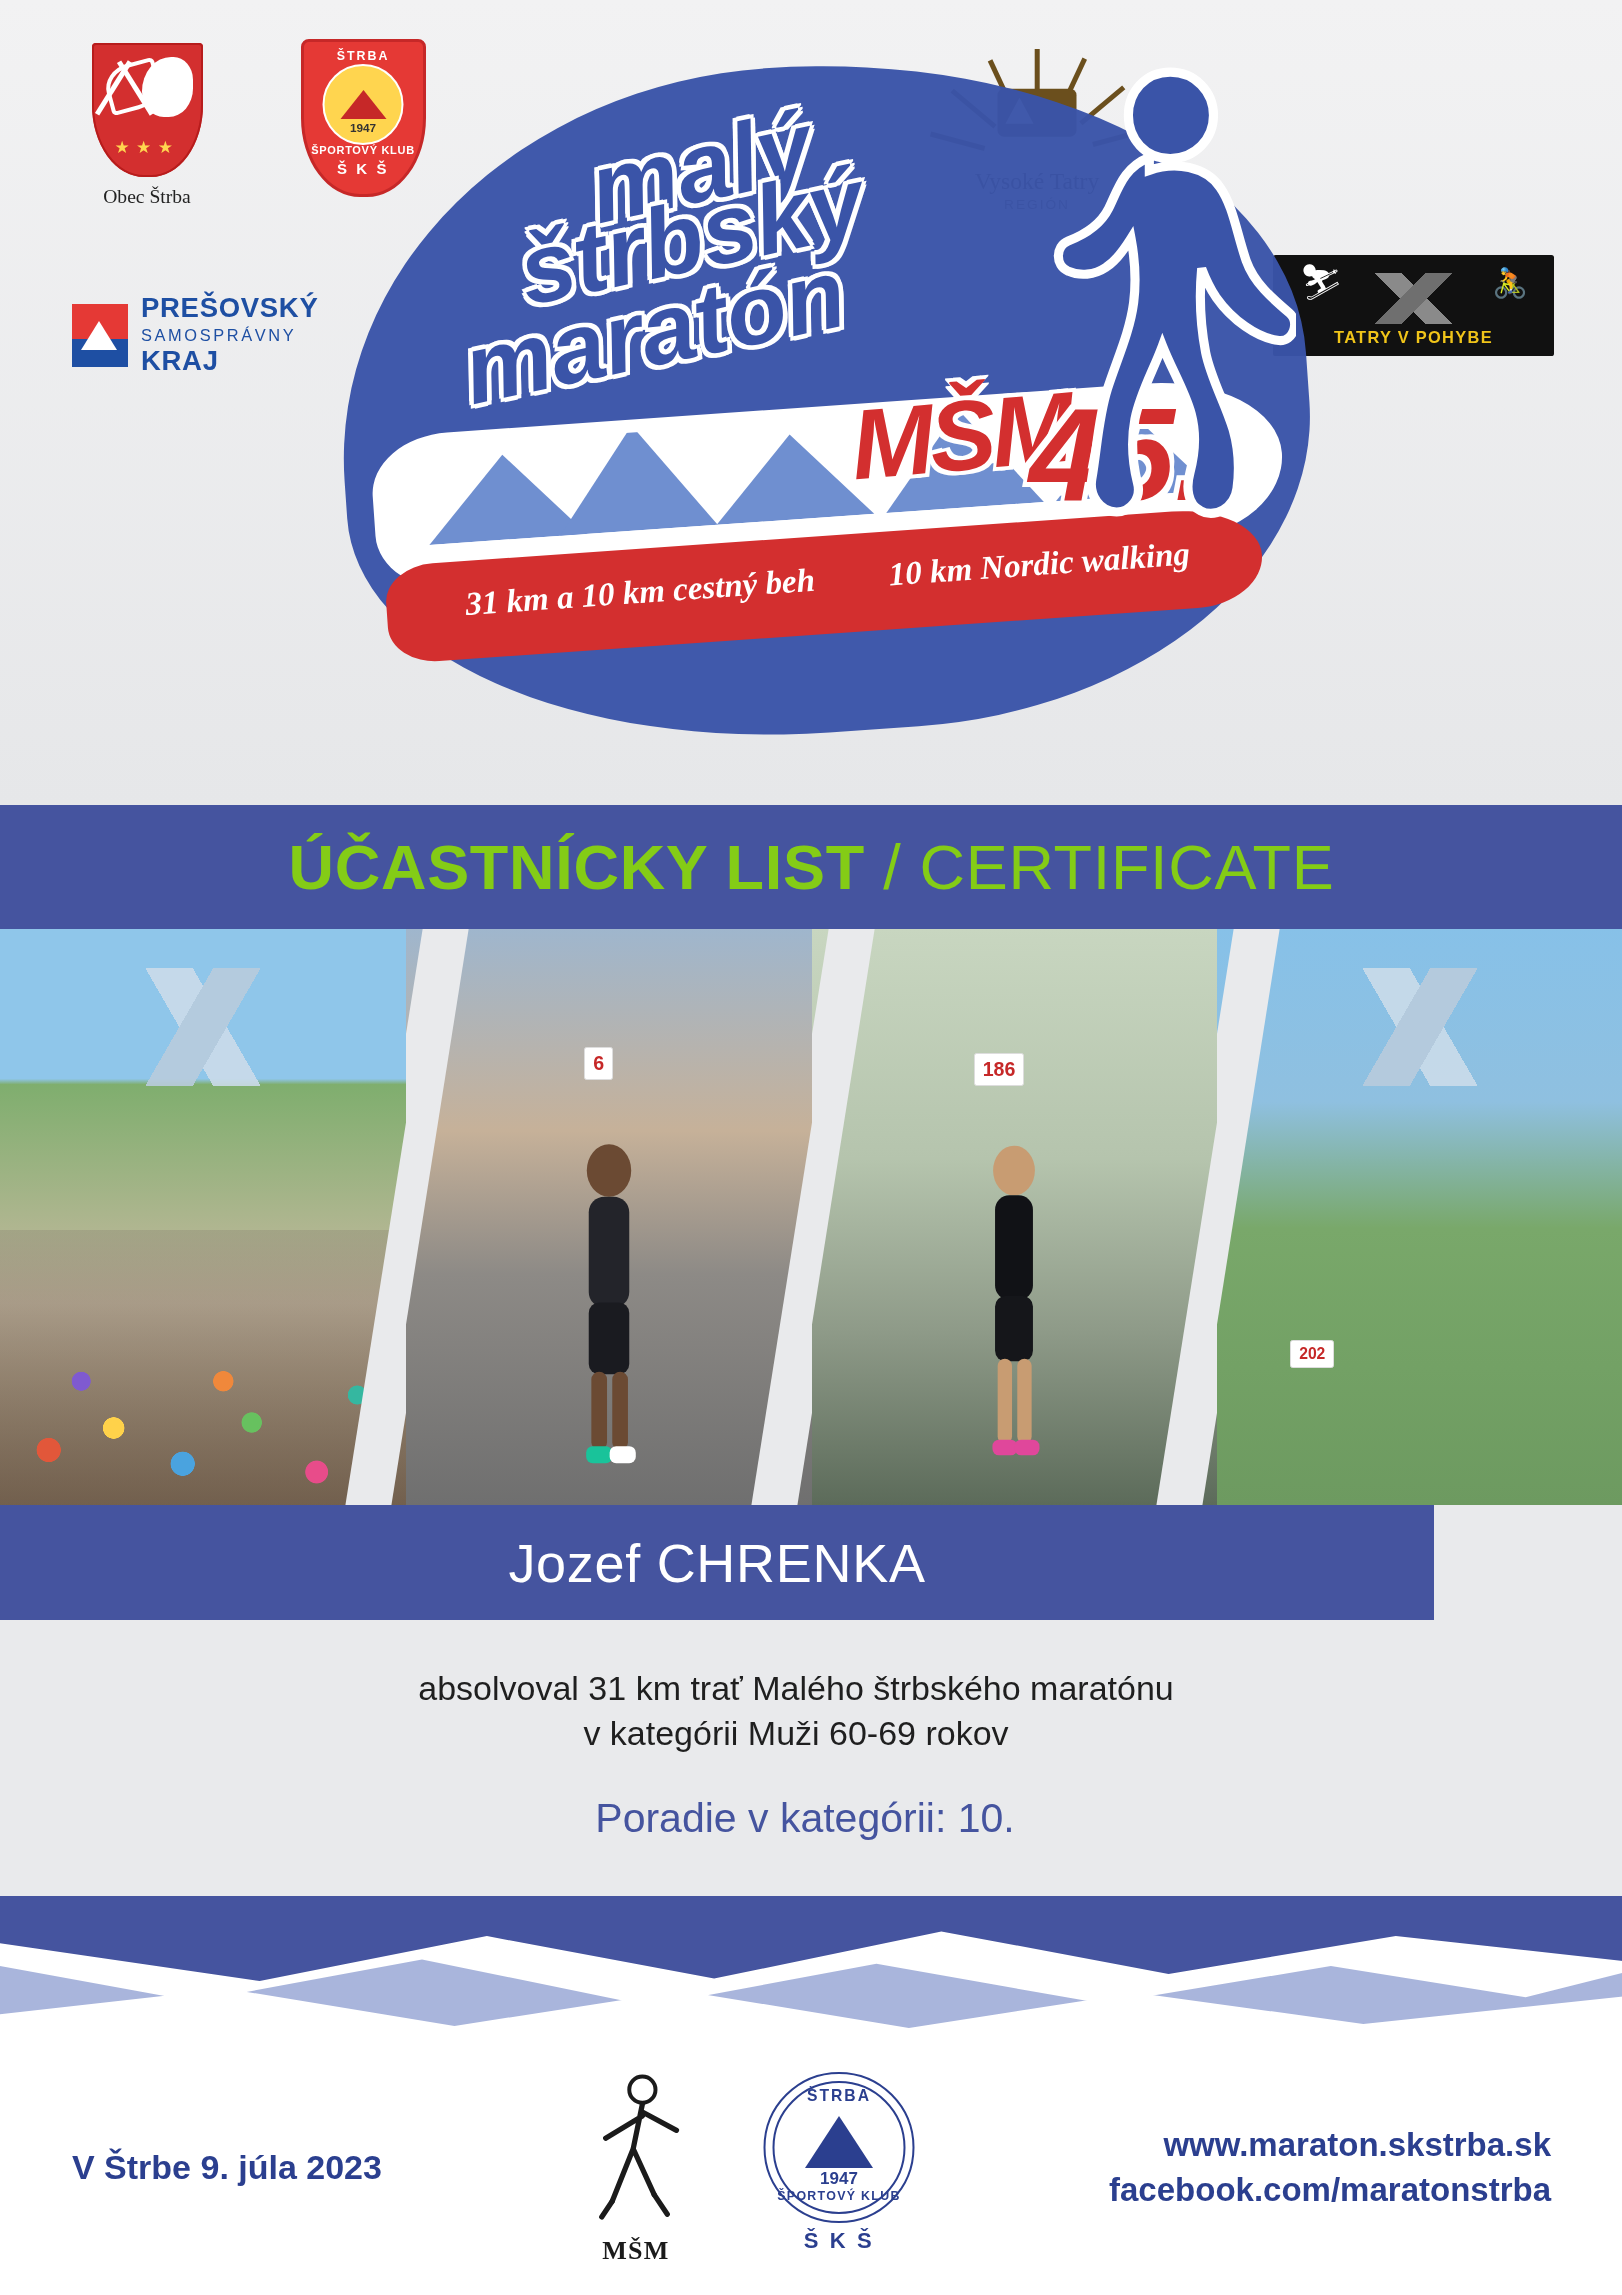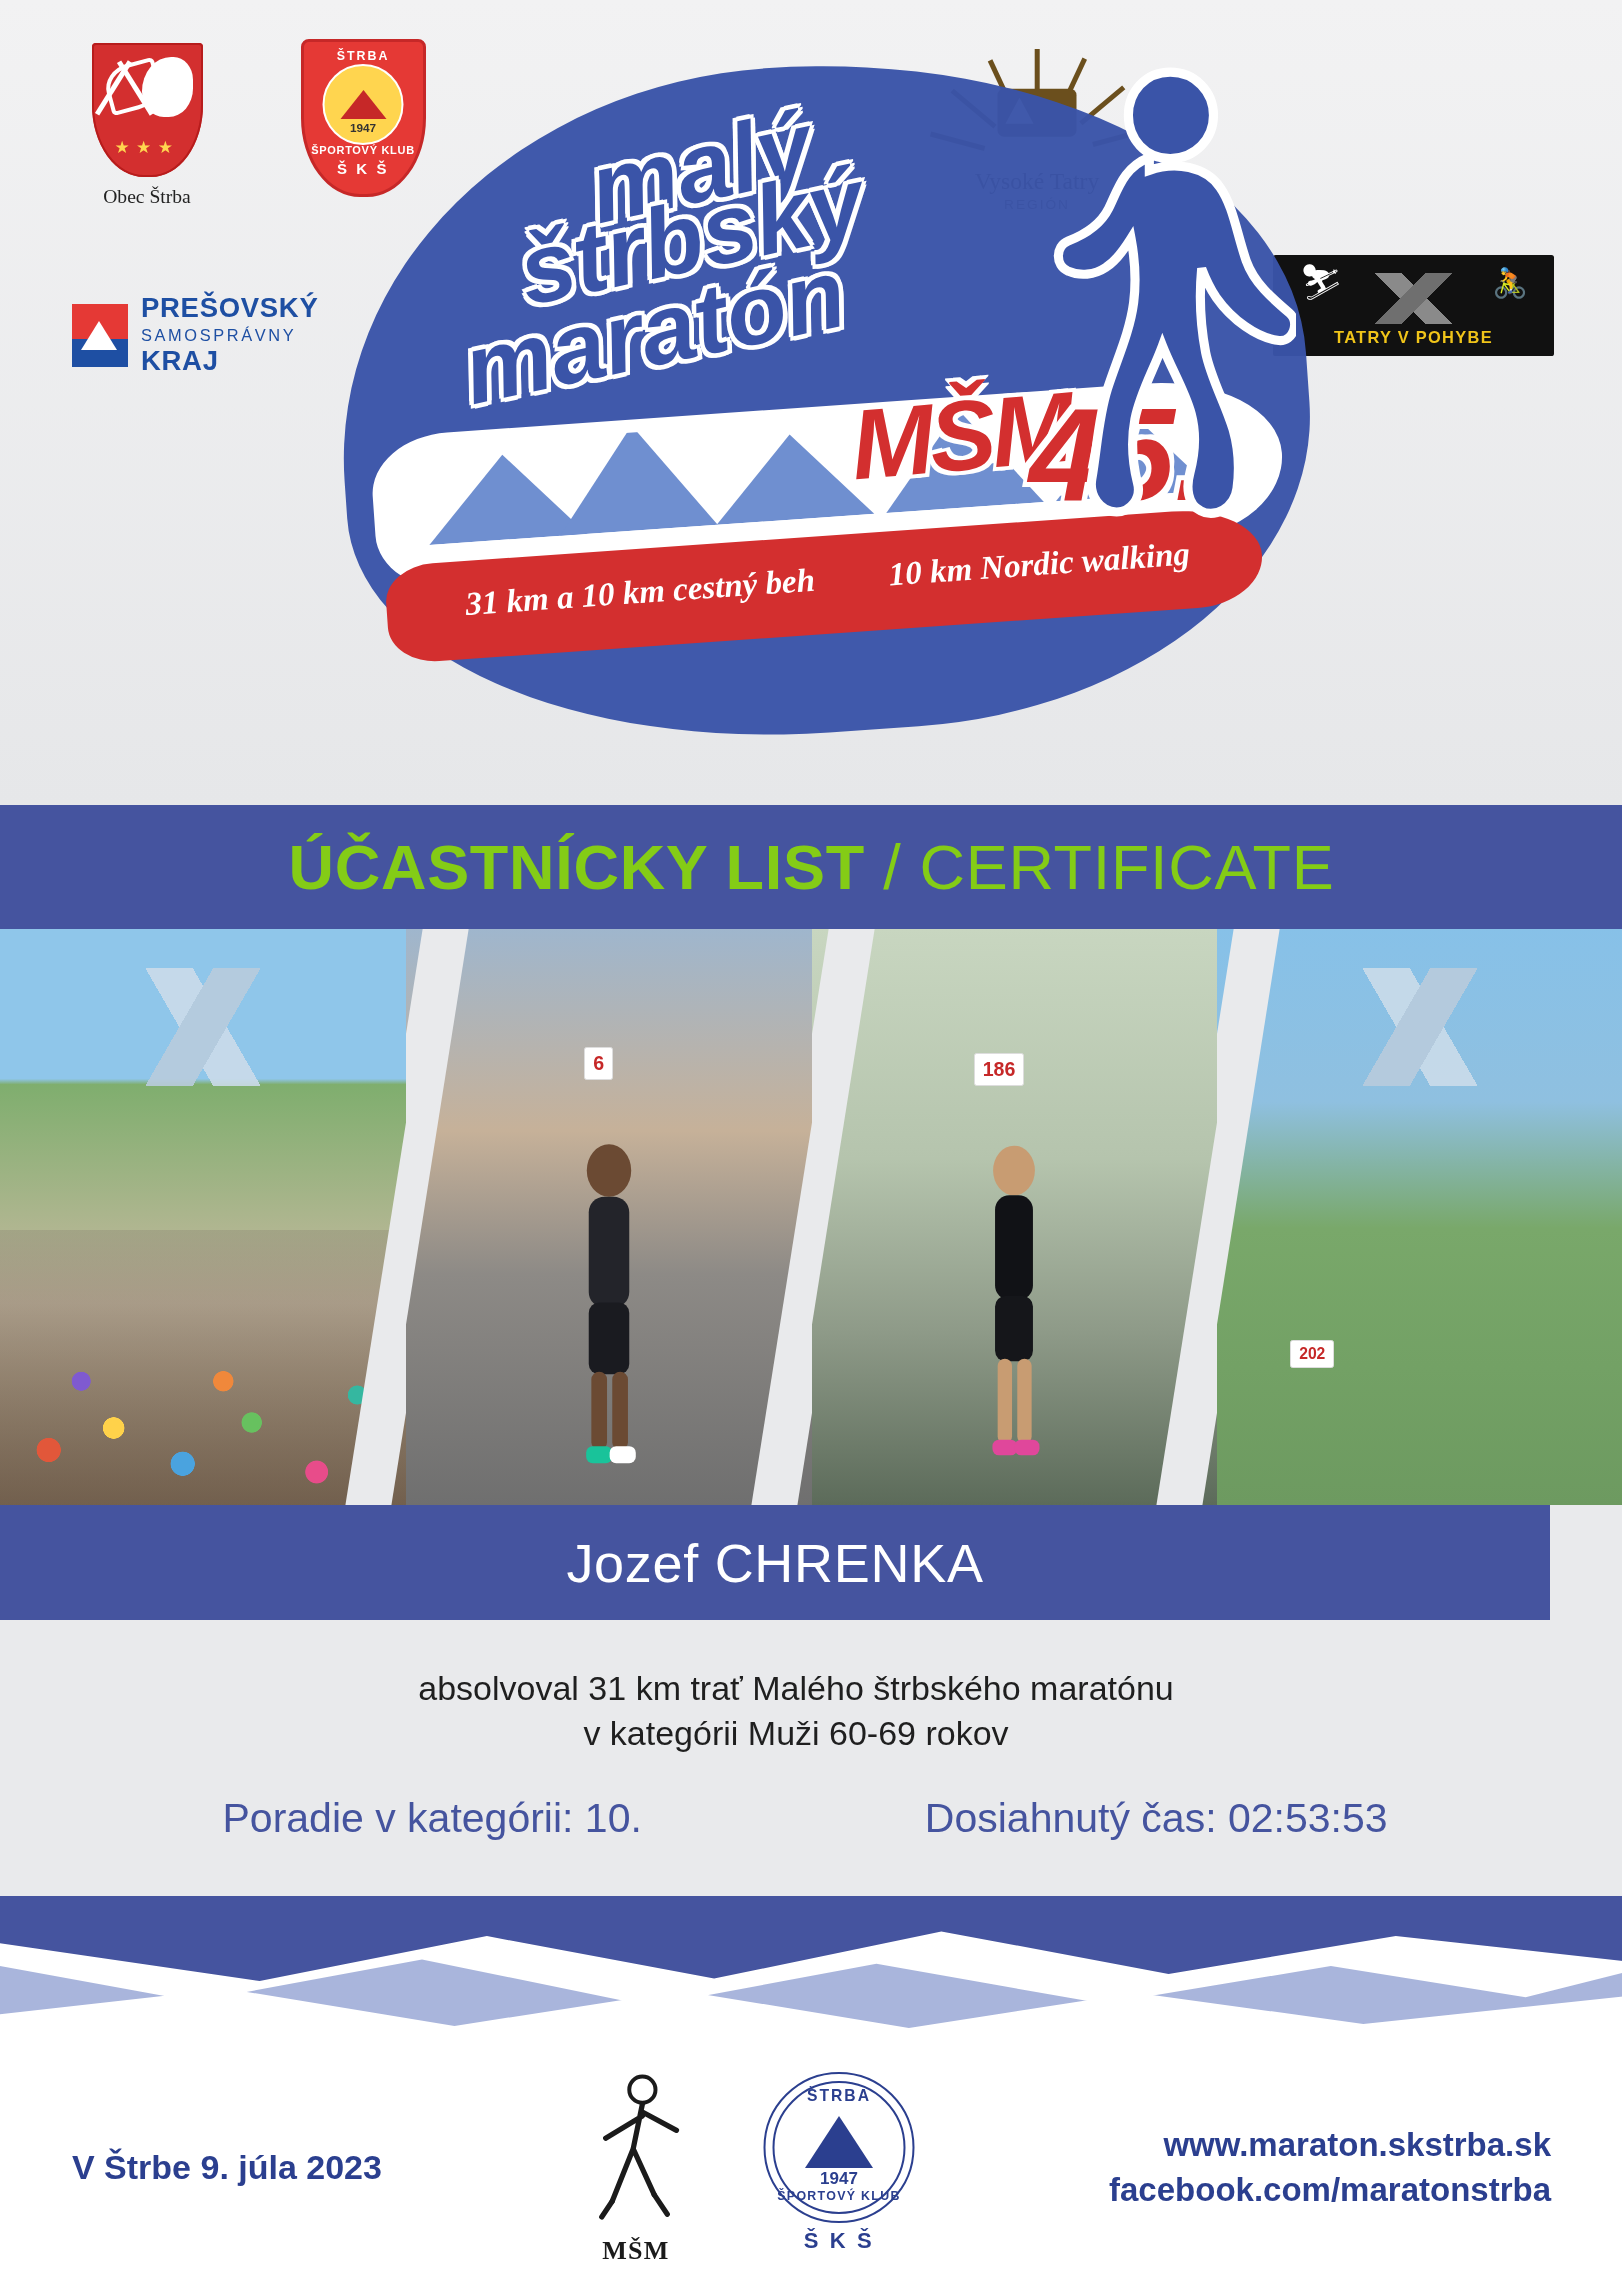--- a/index.html
+++ b/index.html
@@ -579,21 +579,21 @@
     height: 118px;
     background:
       linear-gradient(120deg, transparent 45%, #b9ccdd 45%, #b9ccdd 55%, transparent 55%),
       linear-gradient(60deg, transparent 45%, #cbdcea 45%, #cbdcea 55%, transparent 55%);
     opacity: .9;
   }
 
   
   .name-bar {
     position: relative;
-    width: 1550px;
+    width: 1434px;
     height: 115px;
     background: #45549f;
     display: flex;
     align-items: center;
     justify-content: center;
   }
   .name-bar .nm {
     color: #fff;
     font-size: 54px;
     letter-spacing: 0.7px;
@@ -929,21 +929,20 @@
 
 <div class="name-bar">
   <div class="nm">Jozef CHRENKA</div>
 </div>
 
 <div class="result">
   <div class="line">absolvoval 31 km trať Malého štrbského maratónu</div>
   <div class="line">v kategórii Muži 60-69 rokov</div>
   <div class="stats">
     <div>Poradie v kategórii: 10.</div>
-    <div>Dosiahnutý čas: 02:53:53</div>
   </div>
 </div>
 
 <div class="footer">
   <div class="wave-dark"></div>
   <div class="wave-mid"></div>
   <div class="wave-light"></div>
 
   <div class="fbody">
     <div class="fdate">V Štrbe 9. júla 2023</div>

